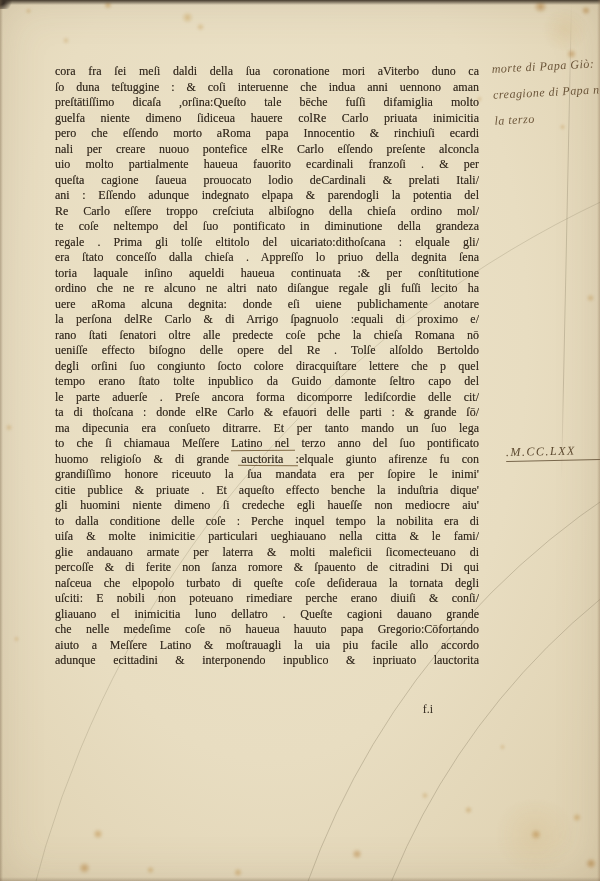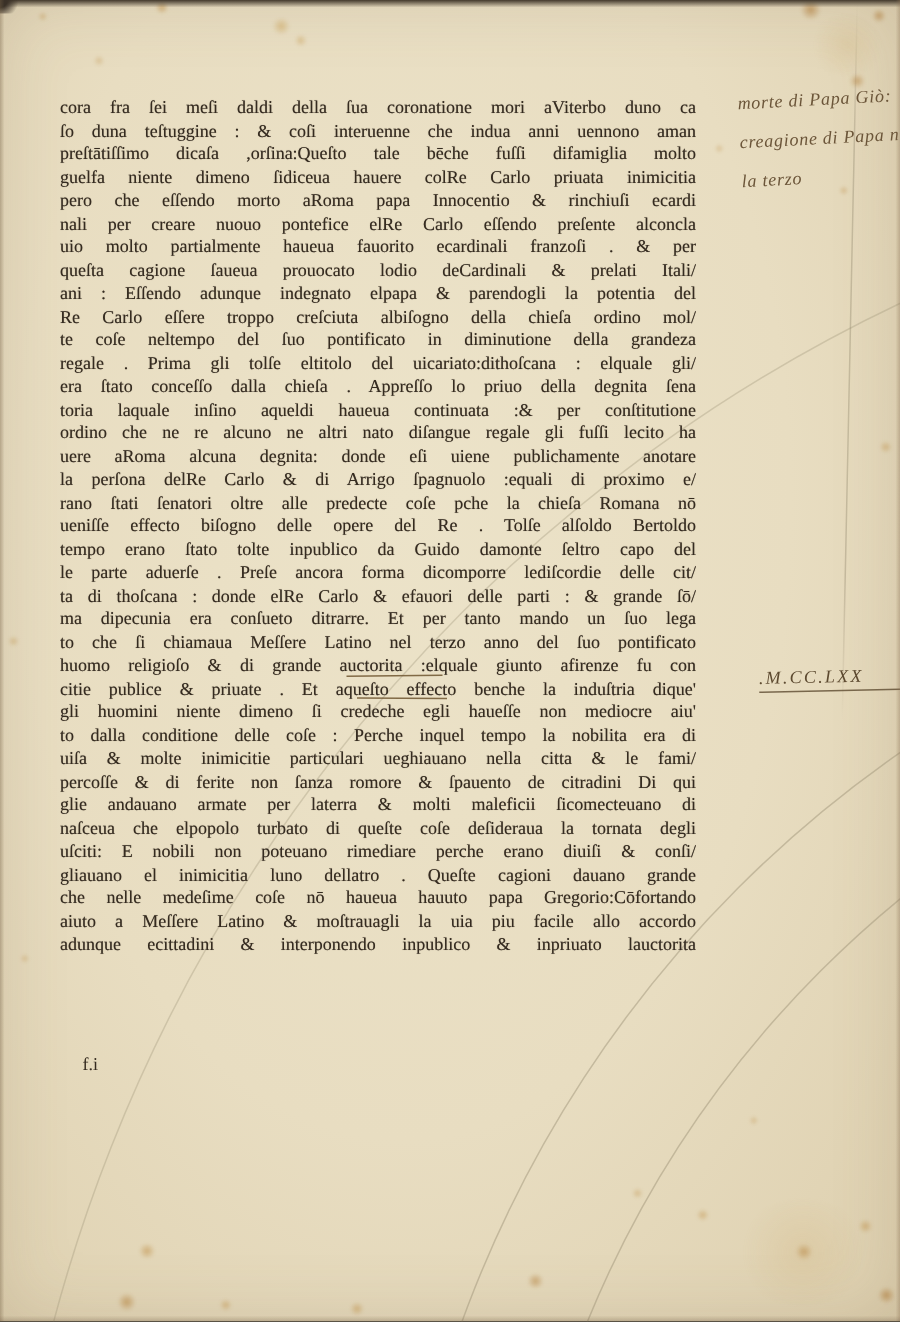--- a/index.html
+++ b/index.html
@@ -24,28 +24,28 @@
   .wm{position:absolute;border:1.3px solid rgba(152,142,116,0.45);border-radius:50%;pointer-events:none;}
   .wm1{left:0px;top:100px;width:2100px;height:2100px;border-color:rgba(152,142,116,0.32);}
   .wm2{left:260px;top:360px;width:1580px;height:1580px;}
   .wm3{left:338px;top:438px;width:1424px;height:1424px;}
   .chain{position:absolute;left:566px;top:0;width:1.2px;height:480px;
     background:linear-gradient(rgba(150,140,114,0),rgba(150,140,114,0.42) 20%,rgba(150,140,114,0.42) 80%,rgba(150,140,114,0));
     transform:rotate(1.2deg);}
   
   .fox{position:absolute;border-radius:50%;filter:blur(1px);pointer-events:none;}
   
-  .textblock{position:absolute;left:40px;top:64px;width:424px;color:#352b20;}
+  .textblock{position:absolute;left:55px;top:64px;width:424px;color:#352b20;}
   .text-line{
     height:15.5px;line-height:15.5px;font-size:12px;overflow:hidden;
     text-align:justify;text-align-last:justify;
     text-shadow:0 0 0.5px rgba(53,43,32,0.55);
   }
   .signature{position:absolute;left:55px;top:702px;width:424px;box-sizing:border-box;
-    padding-right:46px;font-size:12px;color:#352b20;}
+    padding-right:46px;text-align:right;font-size:12px;color:#352b20;}
   
   .margin-note{position:absolute;left:493px;top:53px;width:110px;
     color:#6b5539;font-style:italic;font-size:12px;transform:rotate(-3deg);}
   .hw-line{white-space:nowrap;line-height:26px;letter-spacing:0.5px;}
   .margin-date{position:absolute;left:506px;top:444px;width:96px;
     color:#5d4a30;font-style:italic;font-size:12px;letter-spacing:1.5px;white-space:nowrap;
     border-bottom:1.4px solid rgba(93,74,48,0.8);transform:rotate(-1.2deg);padding-bottom:1px;}
   .ink-underline{position:absolute;height:0;border-top:1.5px solid rgba(110,85,47,0.85);}
   .u1{left:231px;top:450px;width:64px;transform:rotate(-0.6deg);}
   .u2{left:238px;top:465px;width:60px;transform:rotate(0.4deg);}
@@ -101,32 +101,34 @@
       <div class="text-line">Re Carlo eſſere troppo creſciuta albiſogno  della chieſa  ordino mol/</div>
       <div class="text-line">te coſe neltempo del ſuo  pontificato in  diminutione  della  grandeza</div>
       <div class="text-line">regale . Prima gli tolſe eltitolo  del uicariato:dithoſcana : elquale gli/</div>
       <div class="text-line">era ſtato conceſſo dalla  chieſa . Appreſſo lo priuo della degnita ſena</div>
       <div class="text-line">toria laquale inſino aqueldi haueua continuata :&amp; per conſtitutione</div>
       <div class="text-line">ordino che ne re alcuno ne altri nato diſangue regale gli fuſſi lecito ha</div>
       <div class="text-line">uere aRoma  alcuna degnita: donde eſi uiene publichamente  anotare</div>
       <div class="text-line">la  perſona delRe Carlo  &amp; di  Arrigo ſpagnuolo :equali di proximo e/</div>
       <div class="text-line">rano ſtati ſenatori  oltre alle predecte coſe pche la chieſa Romana  nō</div>
       <div class="text-line">ueniſſe effecto biſogno delle  opere del Re .  Tolſe alſoldo Bertoldo</div>
+      <div class="text-line">degli orſini ſuo congiunto ſocto colore diracquiſtare lettere che p quel</div>
       <div class="text-line">tempo erano ſtato  tolte inpublico da Guido damonte ſeltro capo del</div>
       <div class="text-line">le  parte aduerſe . Preſe ancora forma dicomporre lediſcordie delle cit/</div>
       <div class="text-line">ta di thoſcana : donde elRe Carlo &amp; efauori  delle parti : &amp; grande ſō/</div>
       <div class="text-line">ma dipecunia era  conſueto ditrarre. Et per tanto mando un ſuo  lega</div>
       <div class="text-line">to che ſi chiamaua Meſſere Latino nel terzo anno del ſuo pontificato</div>
       <div class="text-line">huomo religioſo &amp; di grande auctorita :elquale giunto afirenze fu con</div>
+      <div class="text-line">grandiſſimo honore  riceuuto  la ſua  mandata era per ſopire le inimi'</div>
       <div class="text-line">citie publice &amp; priuate . Et aqueſto effecto benche  la  induſtria dique'</div>
       <div class="text-line">gli huomini niente  dimeno  ſi credeche egli haueſſe non mediocre aiu'</div>
       <div class="text-line">to dalla  conditione delle coſe : Perche inquel tempo  la nobilita era di</div>
       <div class="text-line">uiſa &amp; molte inimicitie particulari ueghiauano nella  citta &amp;  le fami/</div>
+      <div class="text-line">glie andauano armate per laterra  &amp;  molti maleficii ſicomecteuano di</div>
       <div class="text-line">percoſſe &amp;  di ferite non ſanza romore &amp;  ſpauento de citradini  Di qui</div>
-      <div class="text-line">glie andauano armate per laterra  &amp;  molti maleficii ſicomecteuano di</div>
       <div class="text-line">naſceua che elpopolo turbato di queſte coſe deſideraua la tornata degli</div>
       <div class="text-line">uſciti:  E nobili  non poteuano rimediare perche erano  diuiſi &amp;  conſi/</div>
       <div class="text-line">gliauano el inimicitia luno dellatro . Queſte cagioni  dauano  grande</div>
       <div class="text-line">che nelle medeſime coſe nō haueua hauuto papa Gregorio:Cōfortando</div>
       <div class="text-line">aiuto a Meſſere Latino &amp;  moſtrauagli la uia piu  facile allo  accordo</div>
       <div class="text-line">adunque ecittadini &amp; interponendo inpublico &amp; inpriuato  lauctorita</div>
     </div>
   <div class="signature">f.i</div>
 
   <div class="margin-note">

